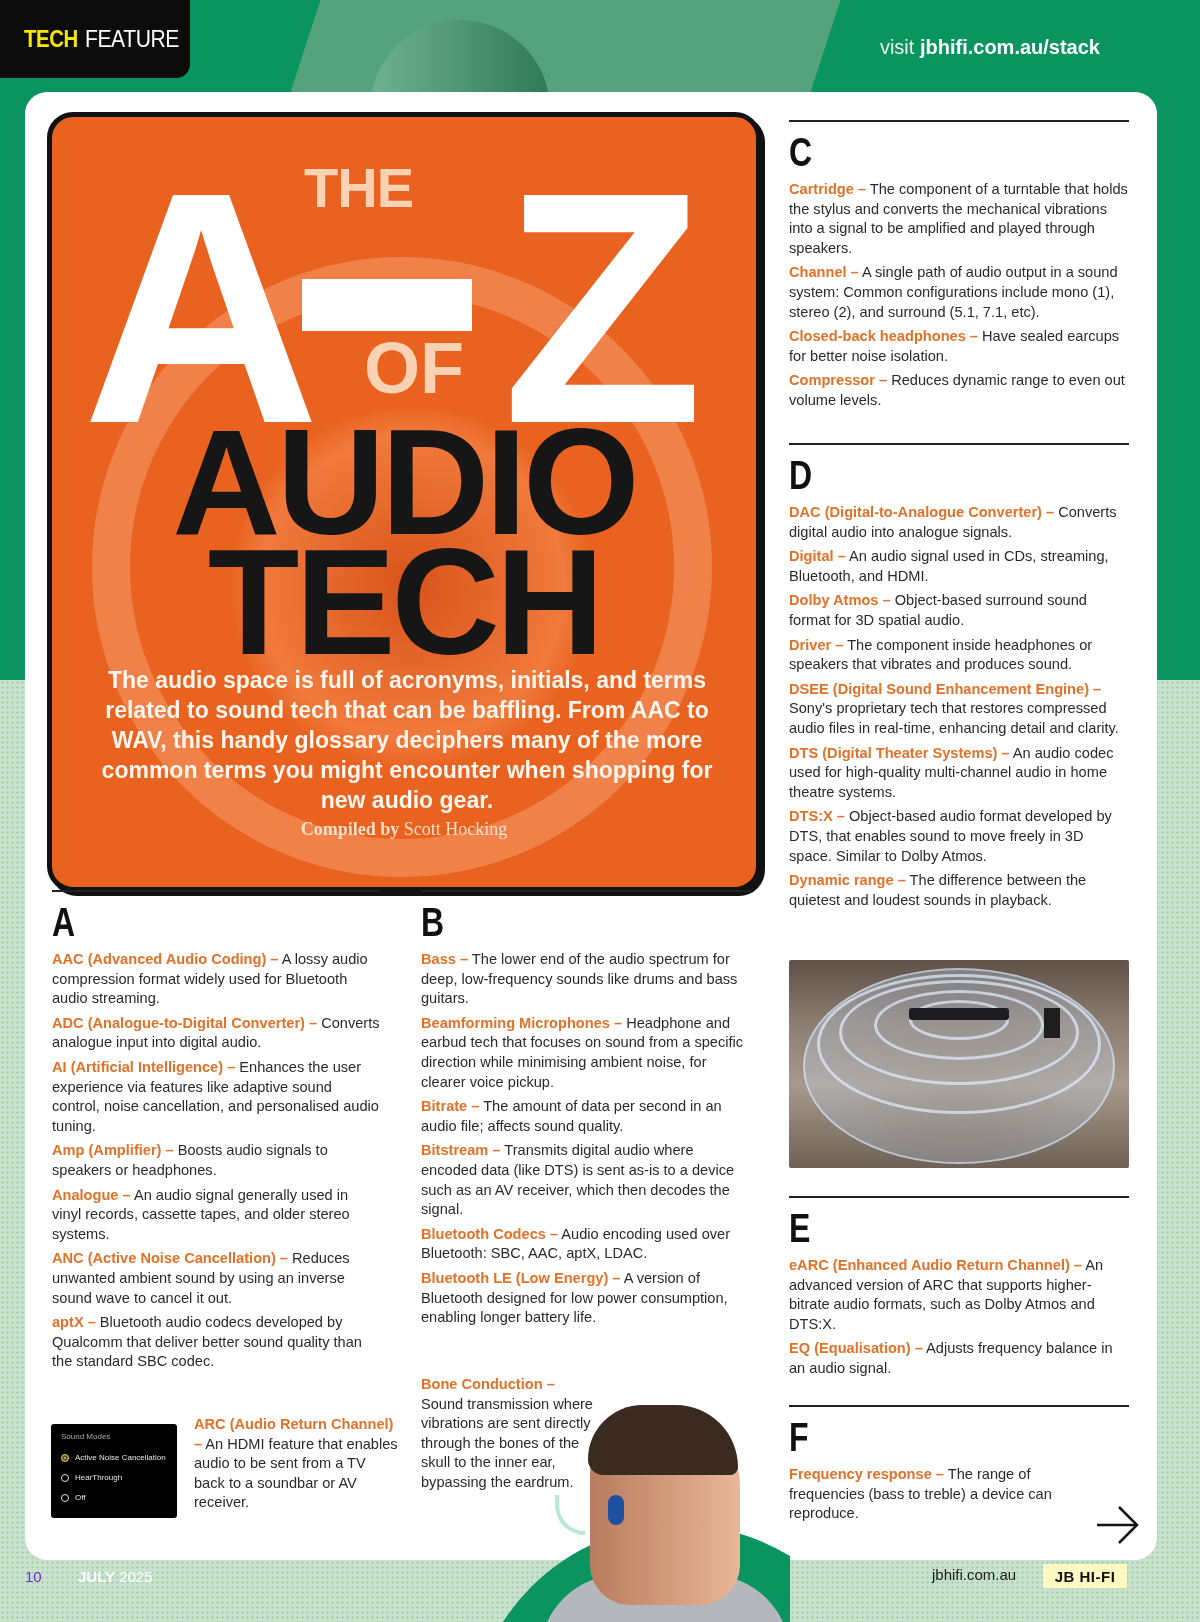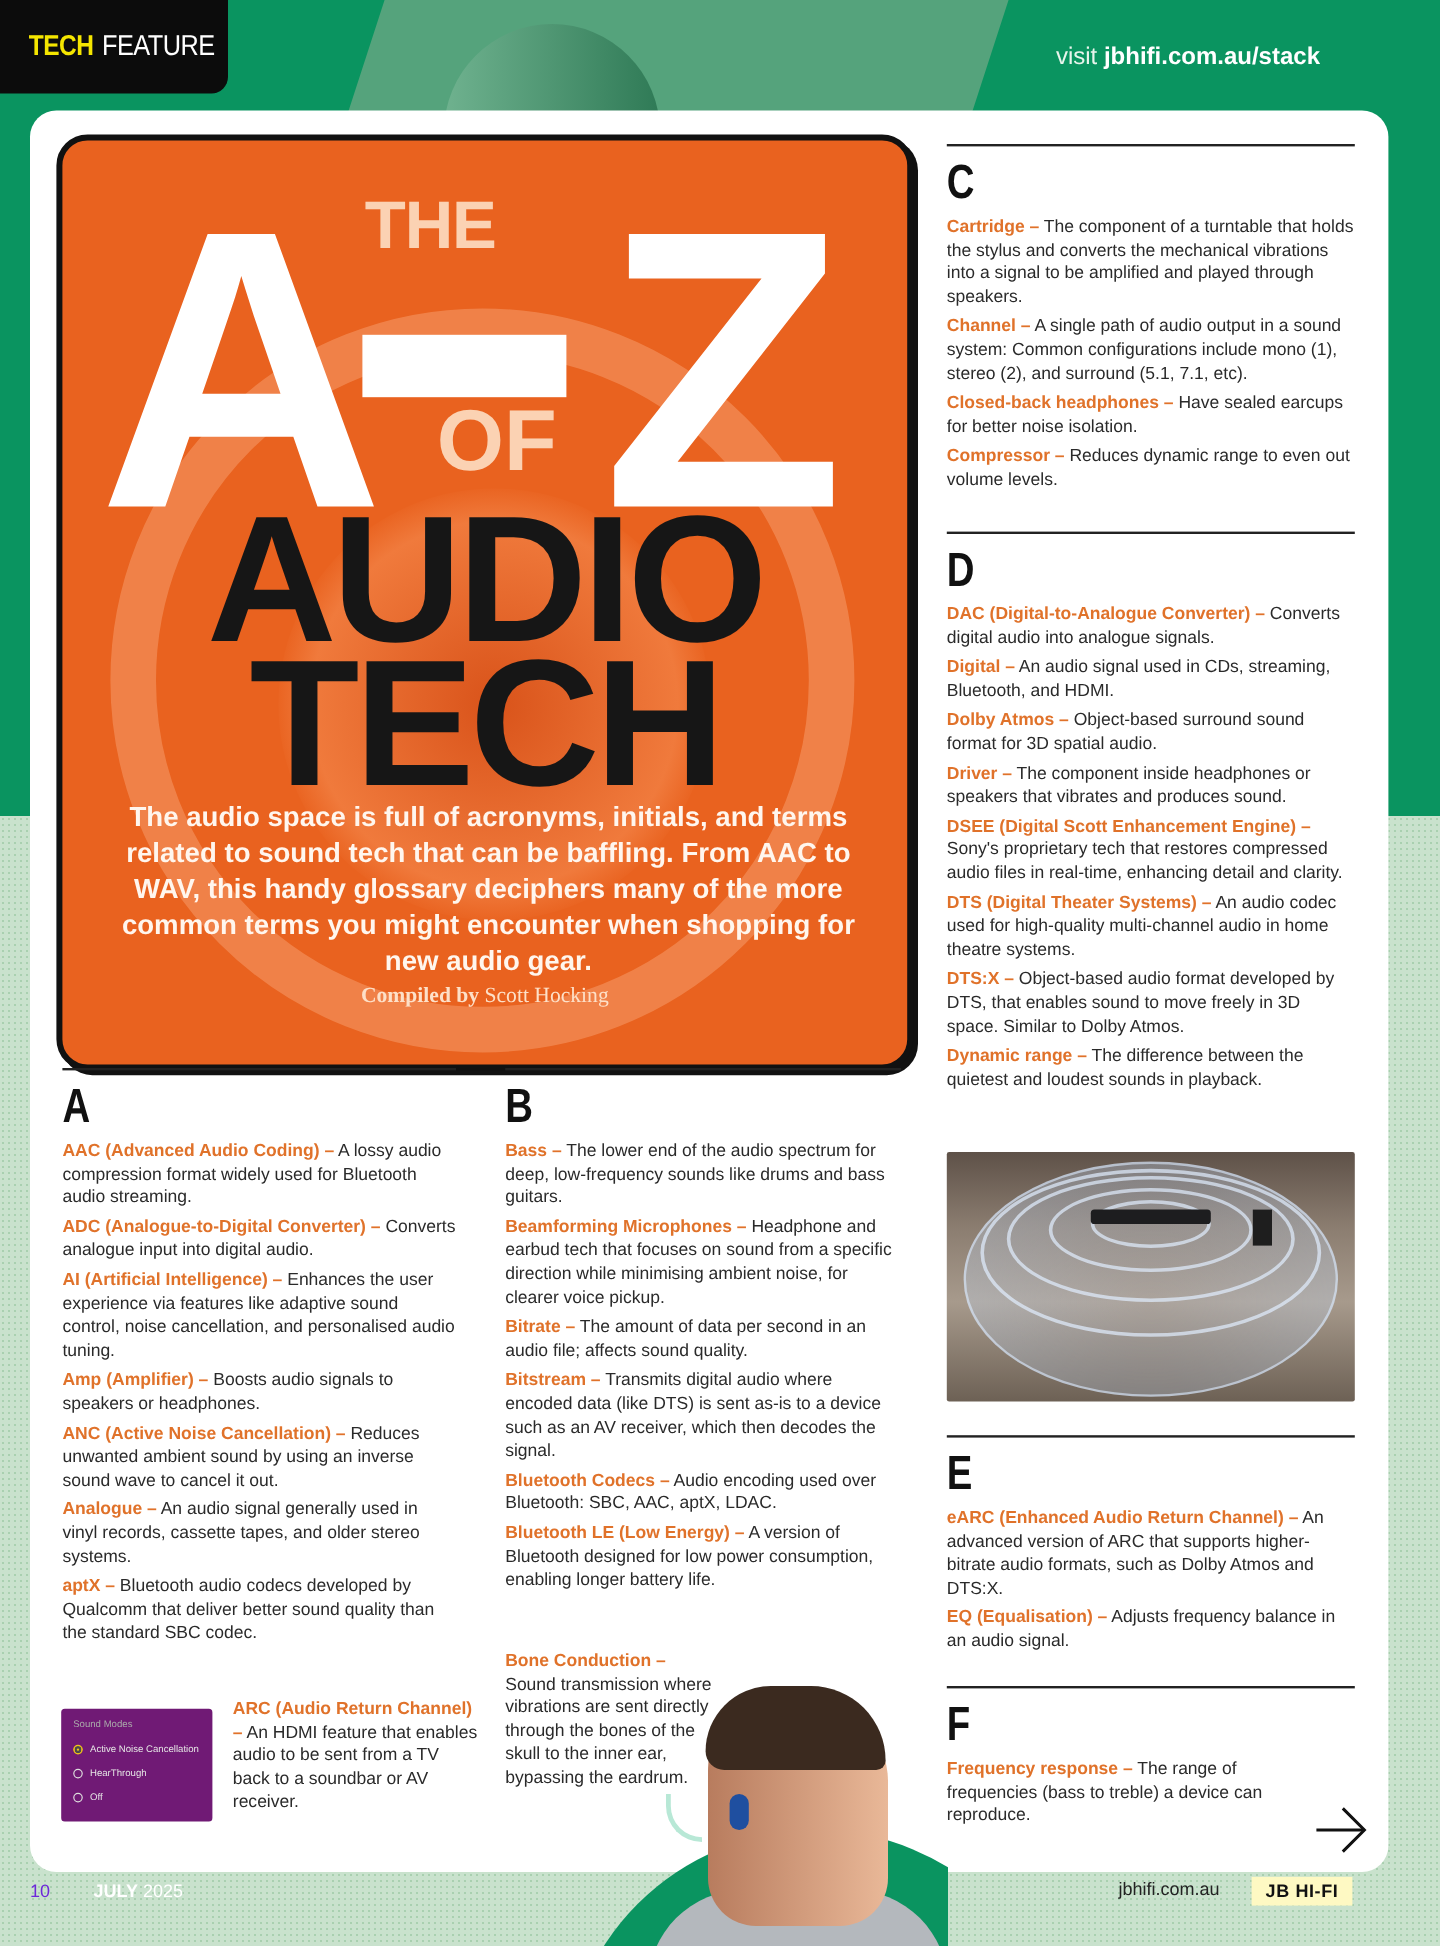--- a/index.html
+++ b/index.html
@@ -128,21 +128,21 @@
   }
   .photo-soundbar .bar {
     position: absolute; left: 120px; top: 48px; width: 100px; height: 12px; background: #1d1d1f; border-radius: 3px;
   }
   .photo-soundbar .sub {
     position: absolute; left: 255px; top: 48px; width: 16px; height: 30px; background: #1e1e1e;
   }
 
   .settings-panel {
     position: absolute; left: 51px; top: 1424px; width: 126px; height: 94px;
-    background: #701a75; border-radius: 3px; padding: 8px 10px;
+    background: #000000; border-radius: 3px; padding: 8px 10px;
     font-size: 8px; color: #e5e5e5;
   }
   .settings-panel .title { color: #aaa; margin-bottom: 12px; }
   .settings-panel .opt { display: flex; align-items: center; margin-bottom: 11px; }
   .settings-panel .radio {
     width: 8px; height: 8px; border-radius: 50%; border: 1px solid #ddd; margin-right: 6px; flex: none;
   }
   .settings-panel .radio.on { background: #f0c419; border-color: #f0c419; box-shadow: inset 0 0 0 2px #4a4a4c; }
 
   .arc-entry { position: absolute; left: 194px; top: 1415px; width: 205px; }
@@ -226,22 +226,22 @@
   </div>
 </div>
 
 <div class="section" style="left:52px; top:890px; width:328px;">
   <div class="rule"></div>
   <div class="letter">A</div>
   <p class="entry"><span class="term">AAC (Advanced Audio Coding) –</span><span> A lossy audio compression format widely used for Bluetooth audio streaming.</span></p>
   <p class="entry"><span class="term">ADC (Analogue-to-Digital Converter) –</span><span> Converts analogue input into digital audio.</span></p>
   <p class="entry"><span class="term">AI (Artificial Intelligence) –</span><span> Enhances the user experience via features like adaptive sound control, noise cancellation, and personalised audio tuning.</span></p>
   <p class="entry"><span class="term">Amp (Amplifier) –</span><span> Boosts audio signals to speakers or headphones.</span></p>
+  <p class="entry"><span class="term">Analogue –</span><span> An audio signal generally used in vinyl records, cassette tapes, and older stereo systems.</span></p>
   <p class="entry"><span class="term">ANC (Active Noise Cancellation) –</span><span> Reduces unwanted ambient sound by using an inverse sound wave to cancel it out.</span></p>
-  <p class="entry"><span class="term">Analogue –</span><span> An audio signal generally used in vinyl records, cassette tapes, and older stereo systems.</span></p>
   <p class="entry"><span class="term">aptX –</span><span> Bluetooth audio codecs developed by Qualcomm that deliver better sound quality than the standard SBC codec.</span></p>
 </div>
 
 <div class="settings-panel">
   <div class="title">Sound Modes</div>
   <div class="opt">
       <span class="radio on"></span>
       <span>Active Noise Cancellation</span>
     </div>
   <div class="opt">
@@ -291,21 +291,21 @@
   <p class="entry"><span class="term">Compressor –</span><span> Reduces dynamic range to even out volume levels.</span></p>
 </div>
 
 <div class="section" style="left:789px; top:443px; width:340px;">
   <div class="rule"></div>
   <div class="letter">D</div>
   <p class="entry"><span class="term">DAC (Digital-to-Analogue Converter) –</span><span> Converts digital audio into analogue signals.</span></p>
   <p class="entry"><span class="term">Digital –</span><span> An audio signal used in CDs, streaming, Bluetooth, and HDMI.</span></p>
   <p class="entry"><span class="term">Dolby Atmos –</span><span> Object-based surround sound format for 3D spatial audio.</span></p>
   <p class="entry"><span class="term">Driver –</span><span> The component inside headphones or speakers that vibrates and produces sound.</span></p>
-  <p class="entry"><span class="term">DSEE (Digital Scott Enhancement Engine) –</span><span> Sony's proprietary tech that restores compressed audio files in real-time, enhancing detail and clarity.</span></p>
+  <p class="entry"><span class="term">DSEE (Digital Sound Enhancement Engine) –</span><span> Sony's proprietary tech that restores compressed audio files in real-time, enhancing detail and clarity.</span></p>
   <p class="entry"><span class="term">DTS (Digital Theater Systems) –</span><span> An audio codec used for high-quality multi-channel audio in home theatre systems.</span></p>
   <p class="entry"><span class="term">DTS:X –</span><span> Object-based audio format developed by DTS, that enables sound to move freely in 3D space. Similar to Dolby Atmos.</span></p>
   <p class="entry"><span class="term">Dynamic range –</span><span> The difference between the quietest and loudest sounds in playback.</span></p>
 </div>
 
 <div class="photo-soundbar">
   <div class="dome"></div>
   <div class="wave" style="left:120px; top:40px; width:100px; height:40px;"></div>
   <div class="wave" style="left:85px; top:30px; width:170px; height:70px;"></div>
   <div class="wave" style="left:50px; top:20px; width:240px; height:105px;"></div>

